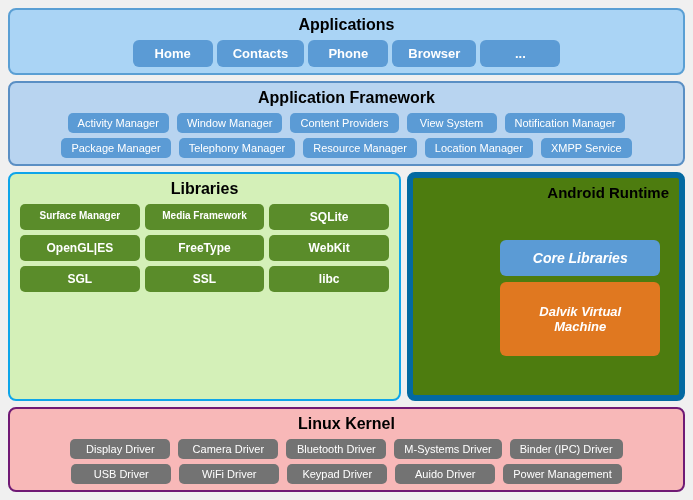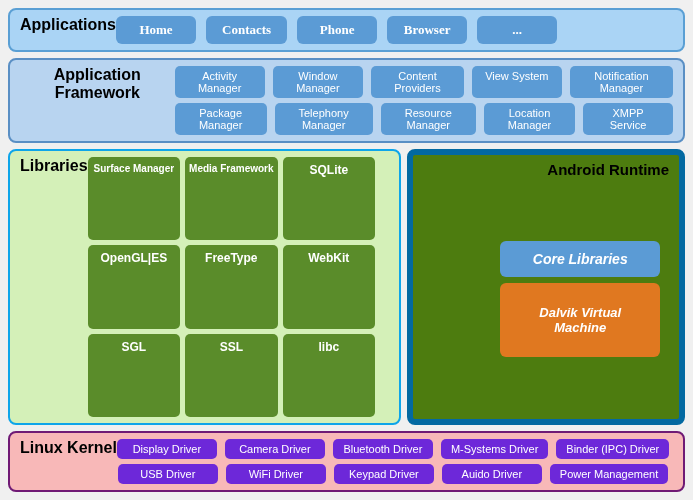--- a/index.html
+++ b/index.html
@@ -18,43 +18,42 @@
       flex-direction: column;
       gap: 6px;
       padding: 8px;
     }
 
     
     .section {
       border-radius: 8px;
       padding: 6px 10px;
       display: flex;
-      flex-direction: row;
+      flex-direction: column;
     }
 
     .section-title {
       text-align: center;
       font-weight: bold;
       font-size: 16px;
       margin-bottom: 6px;
     }
 
     
     .applications {
       background: #aad4f5;
       border: 2px solid #5a9fd4;
     }
 
     .applications .section-title { color: #000; }
 
     .apps-row {
       display: flex;
       justify-content: center;
-      gap: 10px;
-      font-family: Liberation Serif, serif;
+      gap: 4px;
     }
 
     .app-btn {
       background: #5b9bd5;
       color: white;
       border-radius: 6px;
       padding: 6px 16px;
       font-size: 13px;
       font-weight: bold;
       min-width: 80px;
@@ -183,21 +182,21 @@
       gap: 5px;
     }
 
     .kernel-row {
       display: flex;
       justify-content: center;
       gap: 8px;
     }
 
     .kernel-btn {
-      background: #6d28d9;
+      background: #737373;
       color: white;
       border-radius: 5px;
       padding: 4px 10px;
       font-size: 11px;
       text-align: center;
       min-width: 100px;
     }
   </style>
 </head>
 <body>

